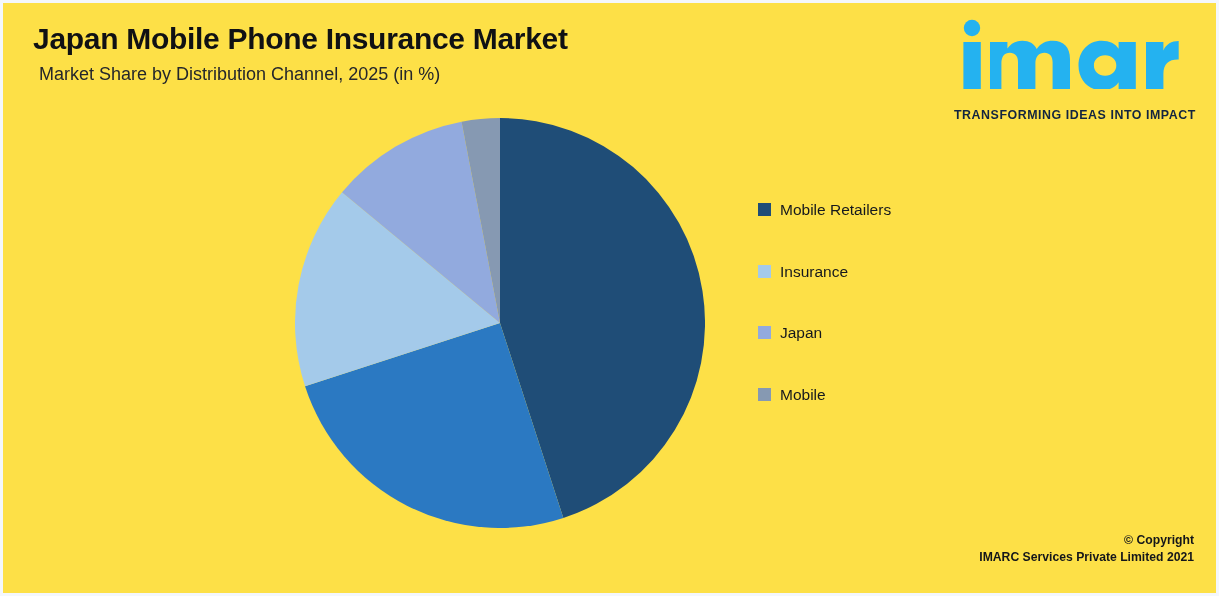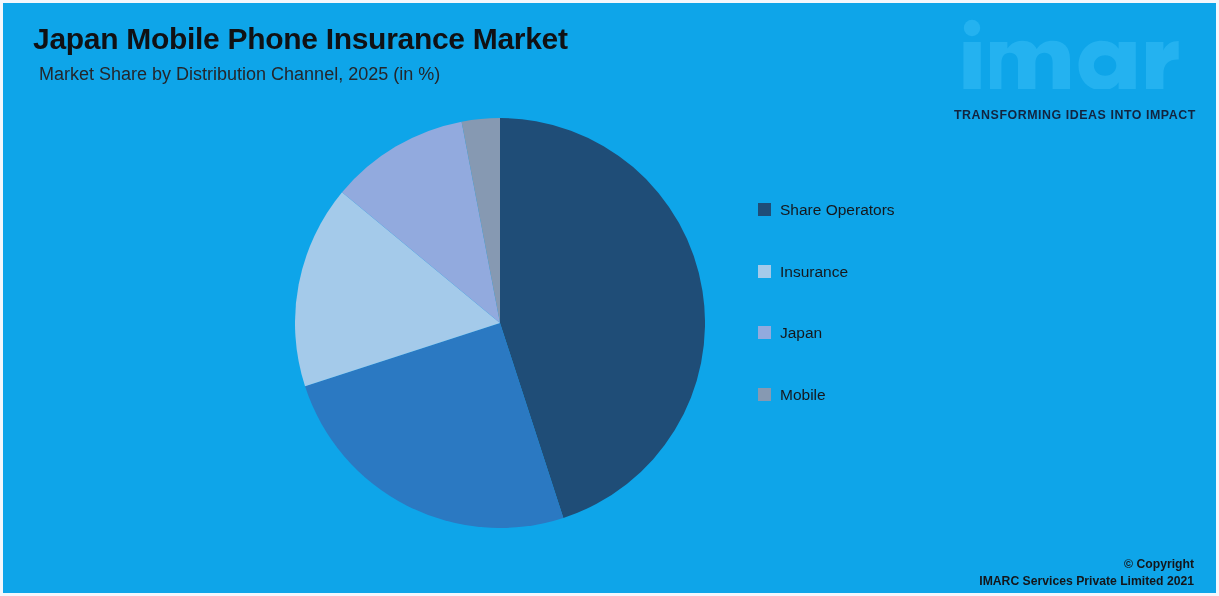--- a/index.html
+++ b/index.html
@@ -107,36 +107,36 @@
     font-size: 15.5px;
     color: #15181d;
     line-height: 1;
     white-space: nowrap;
   }
 
   
   #copyright {
     position: absolute;
     right: 22px;
-    bottom: 2px;
+    bottom: 26px;
     text-align: right;
     line-height: 1.45;
   }
   .copyright-line {
     display: block;
     font-size: 12.2px;
     font-weight: bold;
     color: #14161a;
     white-space: nowrap;
   }
 </style>
 </head>
 <body>
 
-<div id="infographic" style="background: #0ea5e9; border-color: rgb(244, 247, 252);">
+<div id="infographic" style="background: #fde047; border-color: rgb(244, 247, 252);">
 
   <div id="title-block">
     <h1 id="chart-title">Japan Mobile Phone Insurance Market</h1>
     <p id="chart-subtitle">Market Share by Distribution Channel, 2025 (in %)</p>
   </div>
 
   <div id="logo-block">
     <svg id="logo-wordmark" viewBox="0 0 236 72" aria-hidden="true">
       <g id="logo-paint" fill="#24B2F0">
         <circle cx="18" cy="11" r="8.2"></circle>
@@ -161,21 +161,21 @@
           <path d="M 205 205 L 10.03 268.35 A 205 205 0 0 1 47.04 74.33 Z" fill="#A4CAEA"></path>
           <path d="M 205 205 L 47.04 74.33 A 205 205 0 0 1 166.59 3.63 Z" fill="#92AADE"></path>
           <path d="M 205 205 L 166.59 3.63 A 205 205 0 0 1 205.00 0.00 Z" fill="#8699B2"></path>
         </g>
     </svg>
   </div>
 
   <div id="legend">
       <div class="legend-item">
         <span class="legend-swatch" style="background: rgb(31, 77, 119);"></span>
-        <span class="legend-label">Share Operators</span>
+        <span class="legend-label">Mobile Retailers</span>
       </div>
       <div class="legend-item">
         <span class="legend-swatch" style="background: rgb(164, 202, 234);"></span>
         <span class="legend-label">Insurance</span>
       </div>
       <div class="legend-item">
         <span class="legend-swatch" style="background: rgb(146, 170, 222);"></span>
         <span class="legend-label">Japan</span>
       </div>
       <div class="legend-item">

